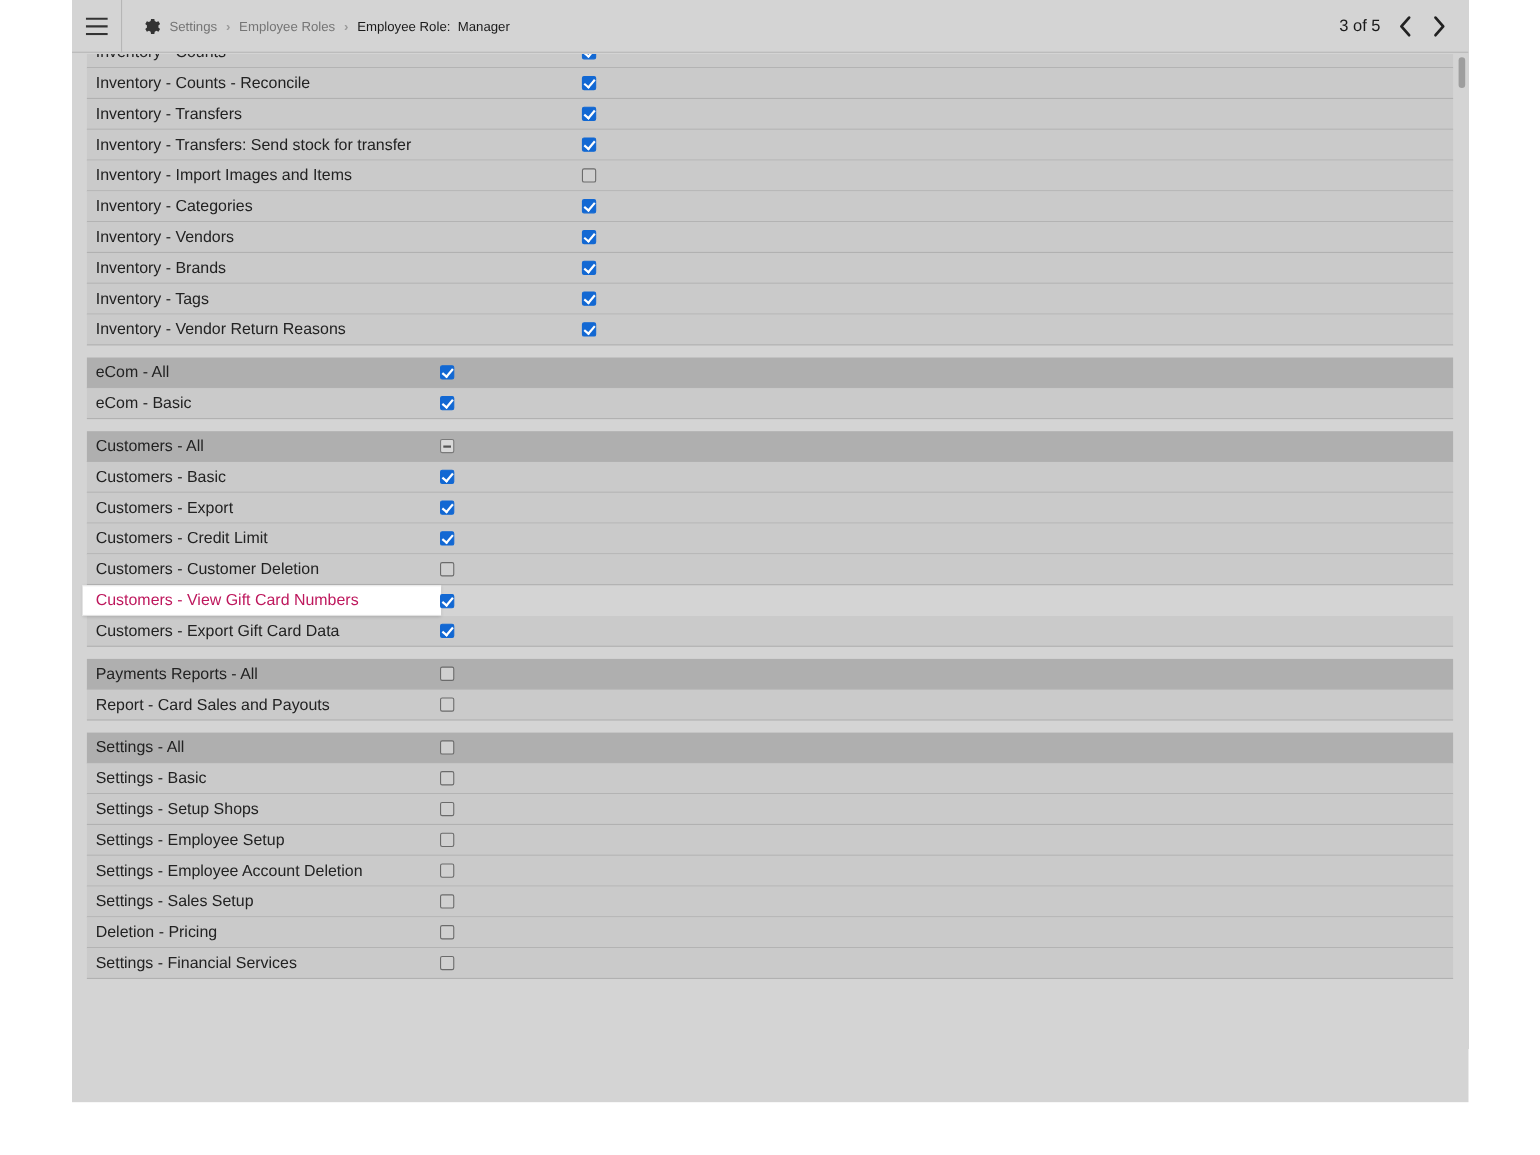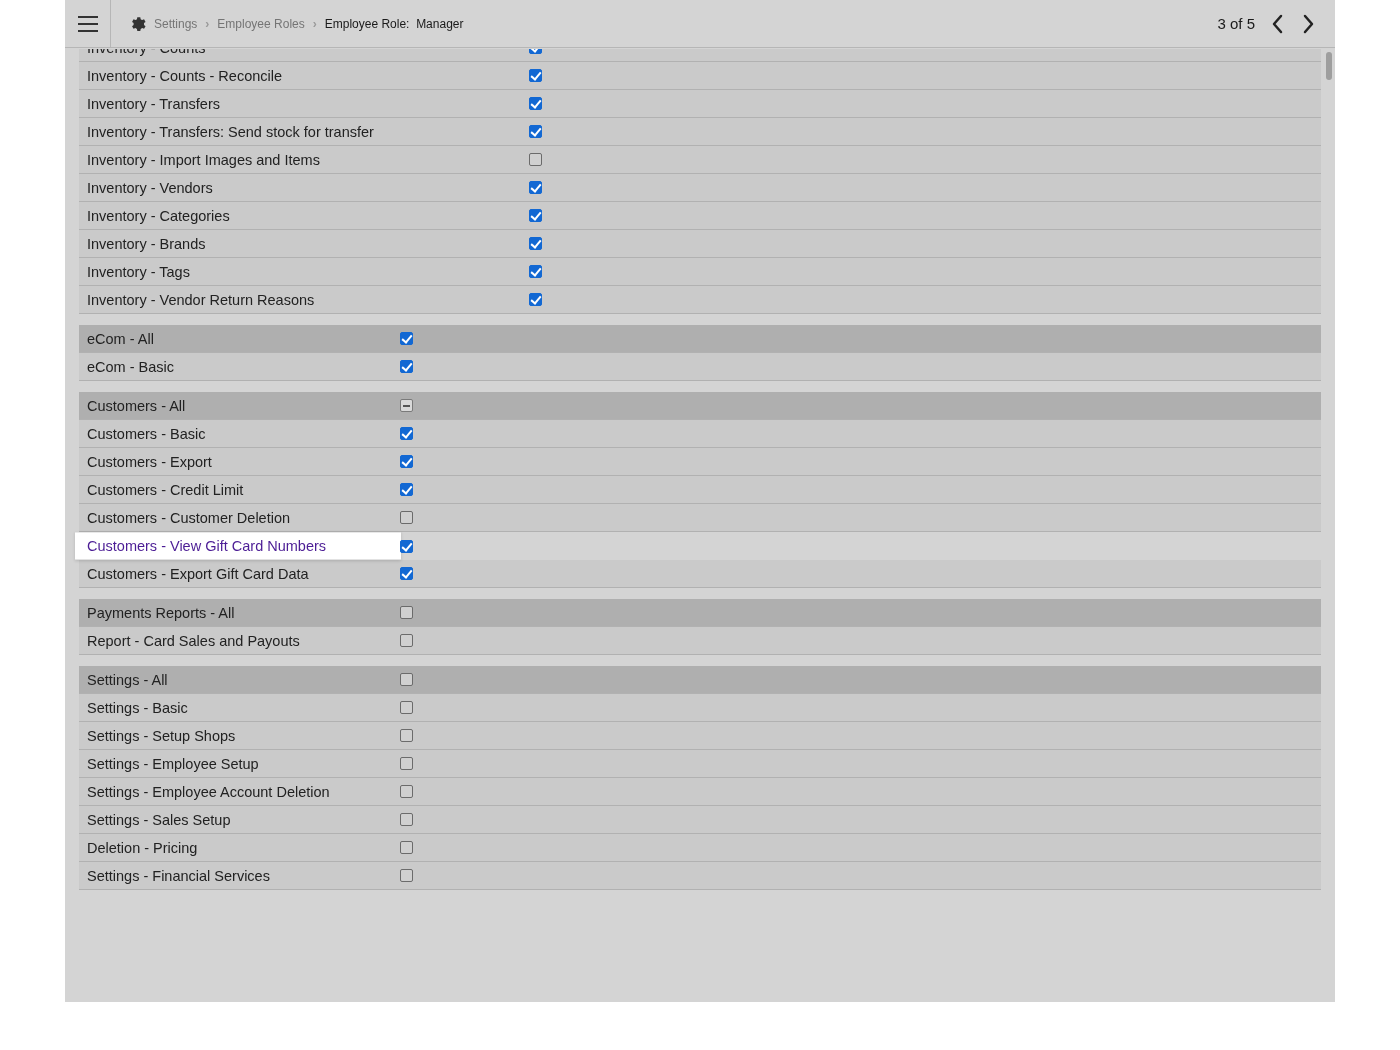--- a/index.html
+++ b/index.html
@@ -128,21 +128,21 @@
   }
   .cb.indeterminate { background:#d9d9d9; border-color:#7a7a7a;}
   .cb.indeterminate::after {
     content:""; position:absolute; left:2px; right:2px; top:5px; height:2px;
     background:#555;
   }
 
   
   .row.highlight {
     background: #ffffff !important;
-    color:#4c1d95;
+    color:#be185d;
     box-shadow: 0 1px 3px rgba(0,0,0,0.15);
     z-index: 5;
     position: relative;
     margin-left: -4px;
     padding-left: 4px;
     width: 326px;
     border-bottom-color: #e2e2e2;
     border-top: 1px solid #e8e8e8;
   }
   .row.highlight .cb-slot.cb-col-a { left: 324px; }
@@ -232,27 +232,27 @@
             <span class="cb checked"></span>
           </span>
         </div>
         <div class="row row-rel">
           <span class="label">Inventory - Import Images and Items</span>
           <span class="cb-slot cb-col-b">
             <span class="cb"></span>
           </span>
         </div>
         <div class="row row-rel">
+          <span class="label">Inventory - Categories</span>
+          <span class="cb-slot cb-col-b">
+            <span class="cb checked"></span>
+          </span>
+        </div>
+        <div class="row row-rel">
           <span class="label">Inventory - Vendors</span>
-          <span class="cb-slot cb-col-b">
-            <span class="cb checked"></span>
-          </span>
-        </div>
-        <div class="row row-rel">
-          <span class="label">Inventory - Categories</span>
           <span class="cb-slot cb-col-b">
             <span class="cb checked"></span>
           </span>
         </div>
         <div class="row row-rel">
           <span class="label">Inventory - Brands</span>
           <span class="cb-slot cb-col-b">
             <span class="cb checked"></span>
           </span>
         </div>

